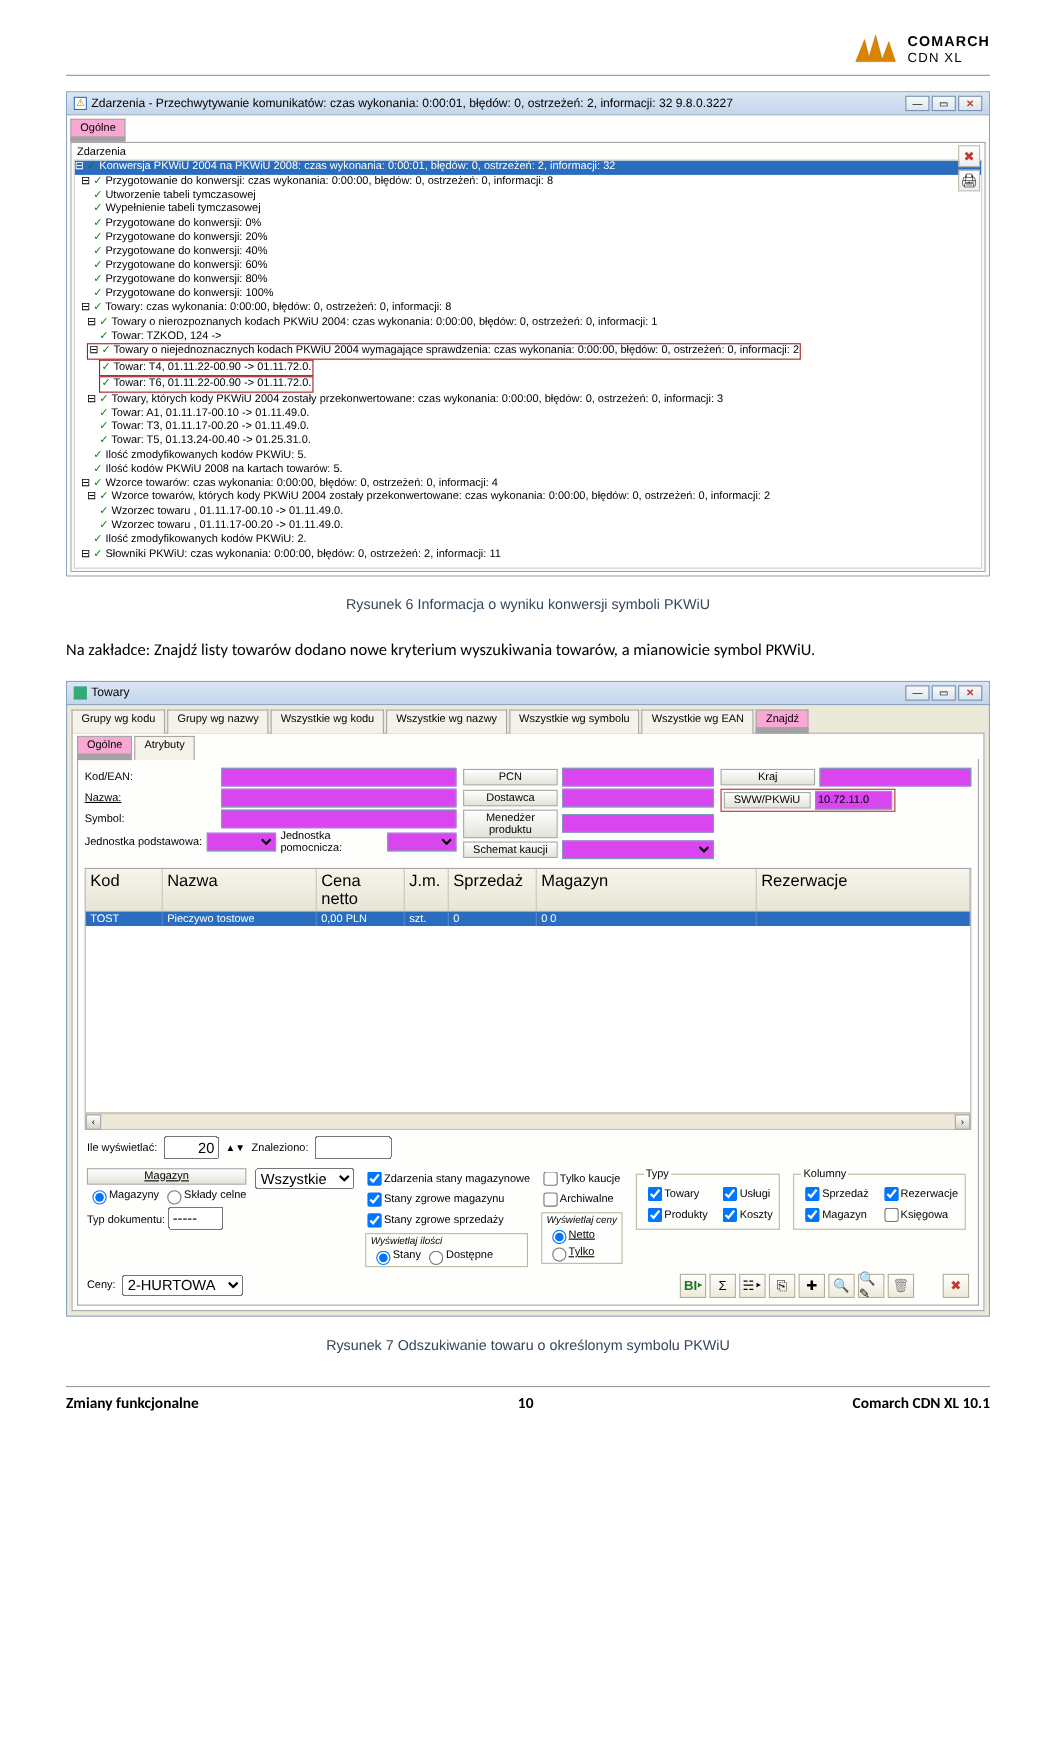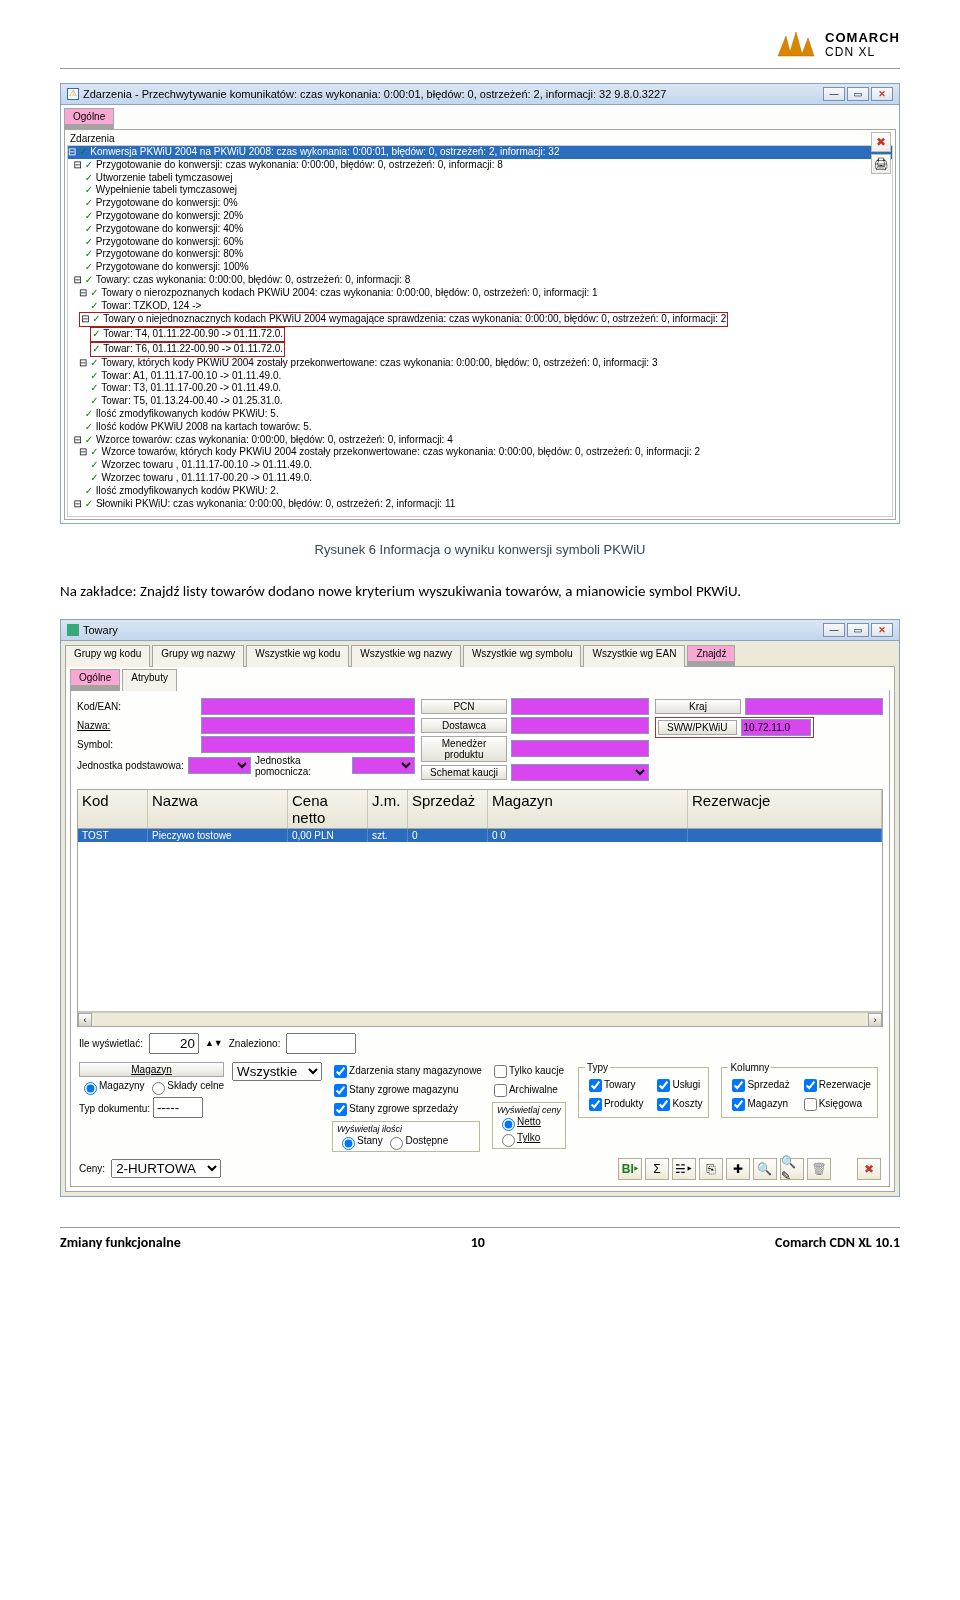--- a/index.html
+++ b/index.html
@@ -576,19 +576,20 @@
               <div class="tool-btn" style="color:#888;">🗑</div>
               <div style="width:20px;"></div>
               <div class="tool-btn red">✖</div>
             </div>
           </div>
         </div>
       </div>
     </div>
   </div>
 
+  <div class="caption">Rysunek 7 Odszukiwanie towaru o określonym symbolu PKWiU</div>
 
   <div class="footer">
     <span>Zmiany funkcjonalne</span>
     <span>10</span>
     <span>Comarch CDN XL 10.1</span>
   </div>
 </div>
 
 </body></html>

